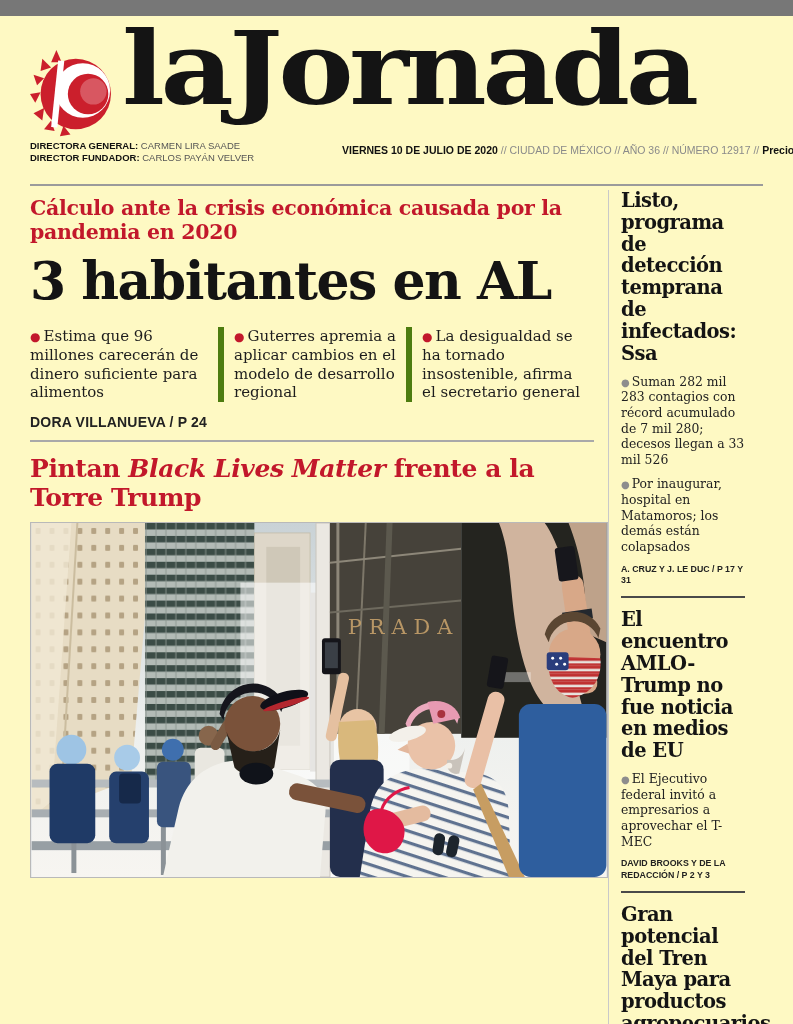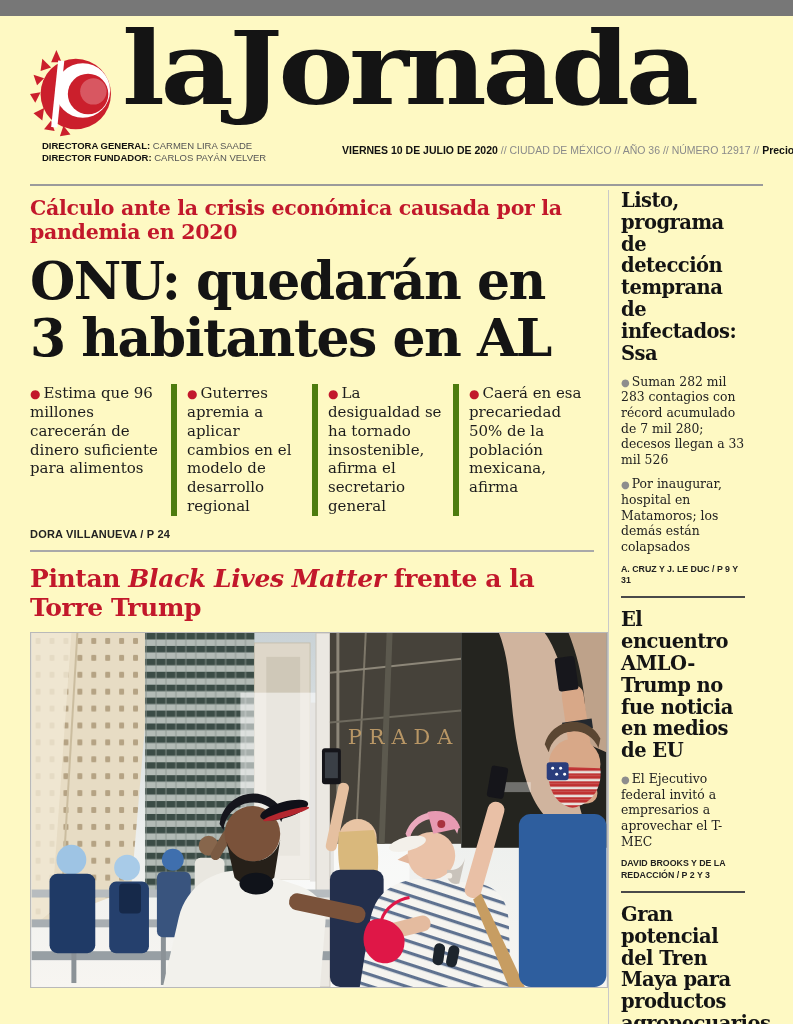--- a/index.html
+++ b/index.html
@@ -13,21 +13,21 @@
   .masthead { position:relative; height:142px; }
   .logo-row { display:flex; align-items:flex-start; }
   .logo-icon { width:88px; height:92px; margin-top:22px; flex:0 0 auto; }
   .logo-text {
     font-family:"DejaVu Serif","Liberation Serif",serif;
     font-weight:700; font-size:101px; line-height:0.98; color:#141414;
     letter-spacing:-4px; transform:scaleX(1.12); transform-origin:left top;
     white-space:nowrap; margin-left:4px; margin-top:-6px;
   }
   .mast-info { position:absolute; left:0; top:112px; width:100%; }
-  .directors { position:absolute; left:12px; top:2px; font-size:9.5px; line-height:1.25; color:#222; }
+  .directors { position:absolute; left:0; top:2px; font-size:9.5px; line-height:1.25; color:#222; }
   .directors .role { font-weight:700; color:#111; }
   .directors .name { color:#555; font-weight:400; }
   .dateline { position:absolute; left:312px; top:6px; font-size:10.5px; white-space:nowrap; }
   .dateline .d-bold { font-weight:700; color:#111; }
   .dateline .d-mid { color:#8a8a8a; font-weight:400; }
   .mast-rule { position:absolute; left:0; top:158px; width:733px; height:2px; background:#9b9b9b; }
 
   
   .content { display:flex; margin-top:22px; }
   .main-col { width:578px; padding-right:14px; }
@@ -42,21 +42,21 @@
     font-family:"DejaVu Serif","Liberation Serif",serif; font-weight:700;
     font-size:52px; line-height:1.1; color:#141414; letter-spacing:-1.5px;
     margin-top:8px;
   }
   .lead-bullets { display:flex; margin-top:18px; }
   .lead-bullet { flex:1 1 25%; padding:0 10px; border-left:6px solid #4d7c0f;
     font-family:"DejaVu Serif","Liberation Serif",serif; font-weight:500;
     font-size:15px; line-height:1.25; color:#1d1d1d; }
   .lead-bullet:first-child { border-left:none; padding-left:0; }
   .dot-red { color:#c2182b; font-size:12px; margin-right:3px; }
-  .lead-byline { margin-top:12px; font-size:11px; font-weight:700; color:#222; letter-spacing:0.2px; }
+  .lead-byline { margin-top:12px; font-size:14px; font-weight:700; color:#222; letter-spacing:0.2px; }
   .lead-rule { margin-top:10px; width:100%; height:2px; background:#a9a9a9; }
 
   
   .photo-head {
     font-family:"DejaVu Serif","Liberation Serif",serif; font-weight:700;
     color:#c2182b; font-size:25px; letter-spacing:-0.4px; margin-top:12px;
   }
   .photo-head .it { font-style:italic; }
   .photo-frame { margin-top:10px; width:578px; height:356px; border:1px solid #b9b9b9; background:#dfe3e6; }
 
@@ -117,29 +117,27 @@
     <div class="mast-rule"></div>
   </div>
 
   <div class="content">
 
     <div class="main-col">
 
       <div class="kicker">Cálculo ante la crisis económica causada por la pandemia en 2020</div>
 
       <div class="headline">
-        <div>ONU: quedarán en</div>
         <div>3 habitantes en AL</div>
       </div>
 
       <div class="lead-bullets">
         <div class="lead-bullet"><span class="dot-red">●</span><span>Estima que 96 millones carecerán de dinero suficiente para alimentos</span></div>
         <div class="lead-bullet"><span class="dot-red">●</span><span>Guterres apremia a aplicar cambios en el modelo de desarrollo regional</span></div>
         <div class="lead-bullet"><span class="dot-red">●</span><span>La desigualdad se ha tornado insostenible, afirma el secretario general</span></div>
-        <div class="lead-bullet"><span class="dot-red">●</span><span>Caerá en esa precariedad 50% de la población mexicana, afirma</span></div>
       </div>
 
       <div class="lead-byline">DORA VILLANUEVA / P 24</div>
       <div class="lead-rule"></div>
 
       <div class="photo-head">
         <span>Pintan </span><span class="it">Black Lives Matter</span><span> frente a la Torre Trump</span>
       </div>
 
       
@@ -296,21 +294,21 @@
       
       
     </div>
 
     <div class="side-col">
 
       <div class="side-article">
         <div class="side-title">Listo, programa de detección temprana de infectados: Ssa</div>
         <div class="side-bullet"><span class="dot-gray">●</span><span>Suman 282 mil 283 contagios con récord acumulado de 7 mil 280; decesos llegan a 33 mil 526</span></div>
         <div class="side-bullet"><span class="dot-gray">●</span><span>Por inaugurar, hospital en Matamoros; los demás están colapsados</span></div>
-        <div class="side-byline">A. CRUZ Y J. LE DUC / P 9 Y 31</div>
+        <div class="side-byline">A. CRUZ Y J. LE DUC / P 17 Y 31</div>
         <div class="side-rule"></div>
       </div>
 
       <div class="side-article">
         <div class="side-title">El encuentro AMLO-Trump no fue noticia en medios de EU</div>
         <div class="side-bullet"><span class="dot-gray">●</span><span>El Ejecutivo federal invitó a empresarios a aprovechar el T-MEC</span></div>
         <div class="side-byline">DAVID BROOKS Y DE LA REDACCIÓN / P 2 Y 3</div>
         <div class="side-rule"></div>
       </div>
 

